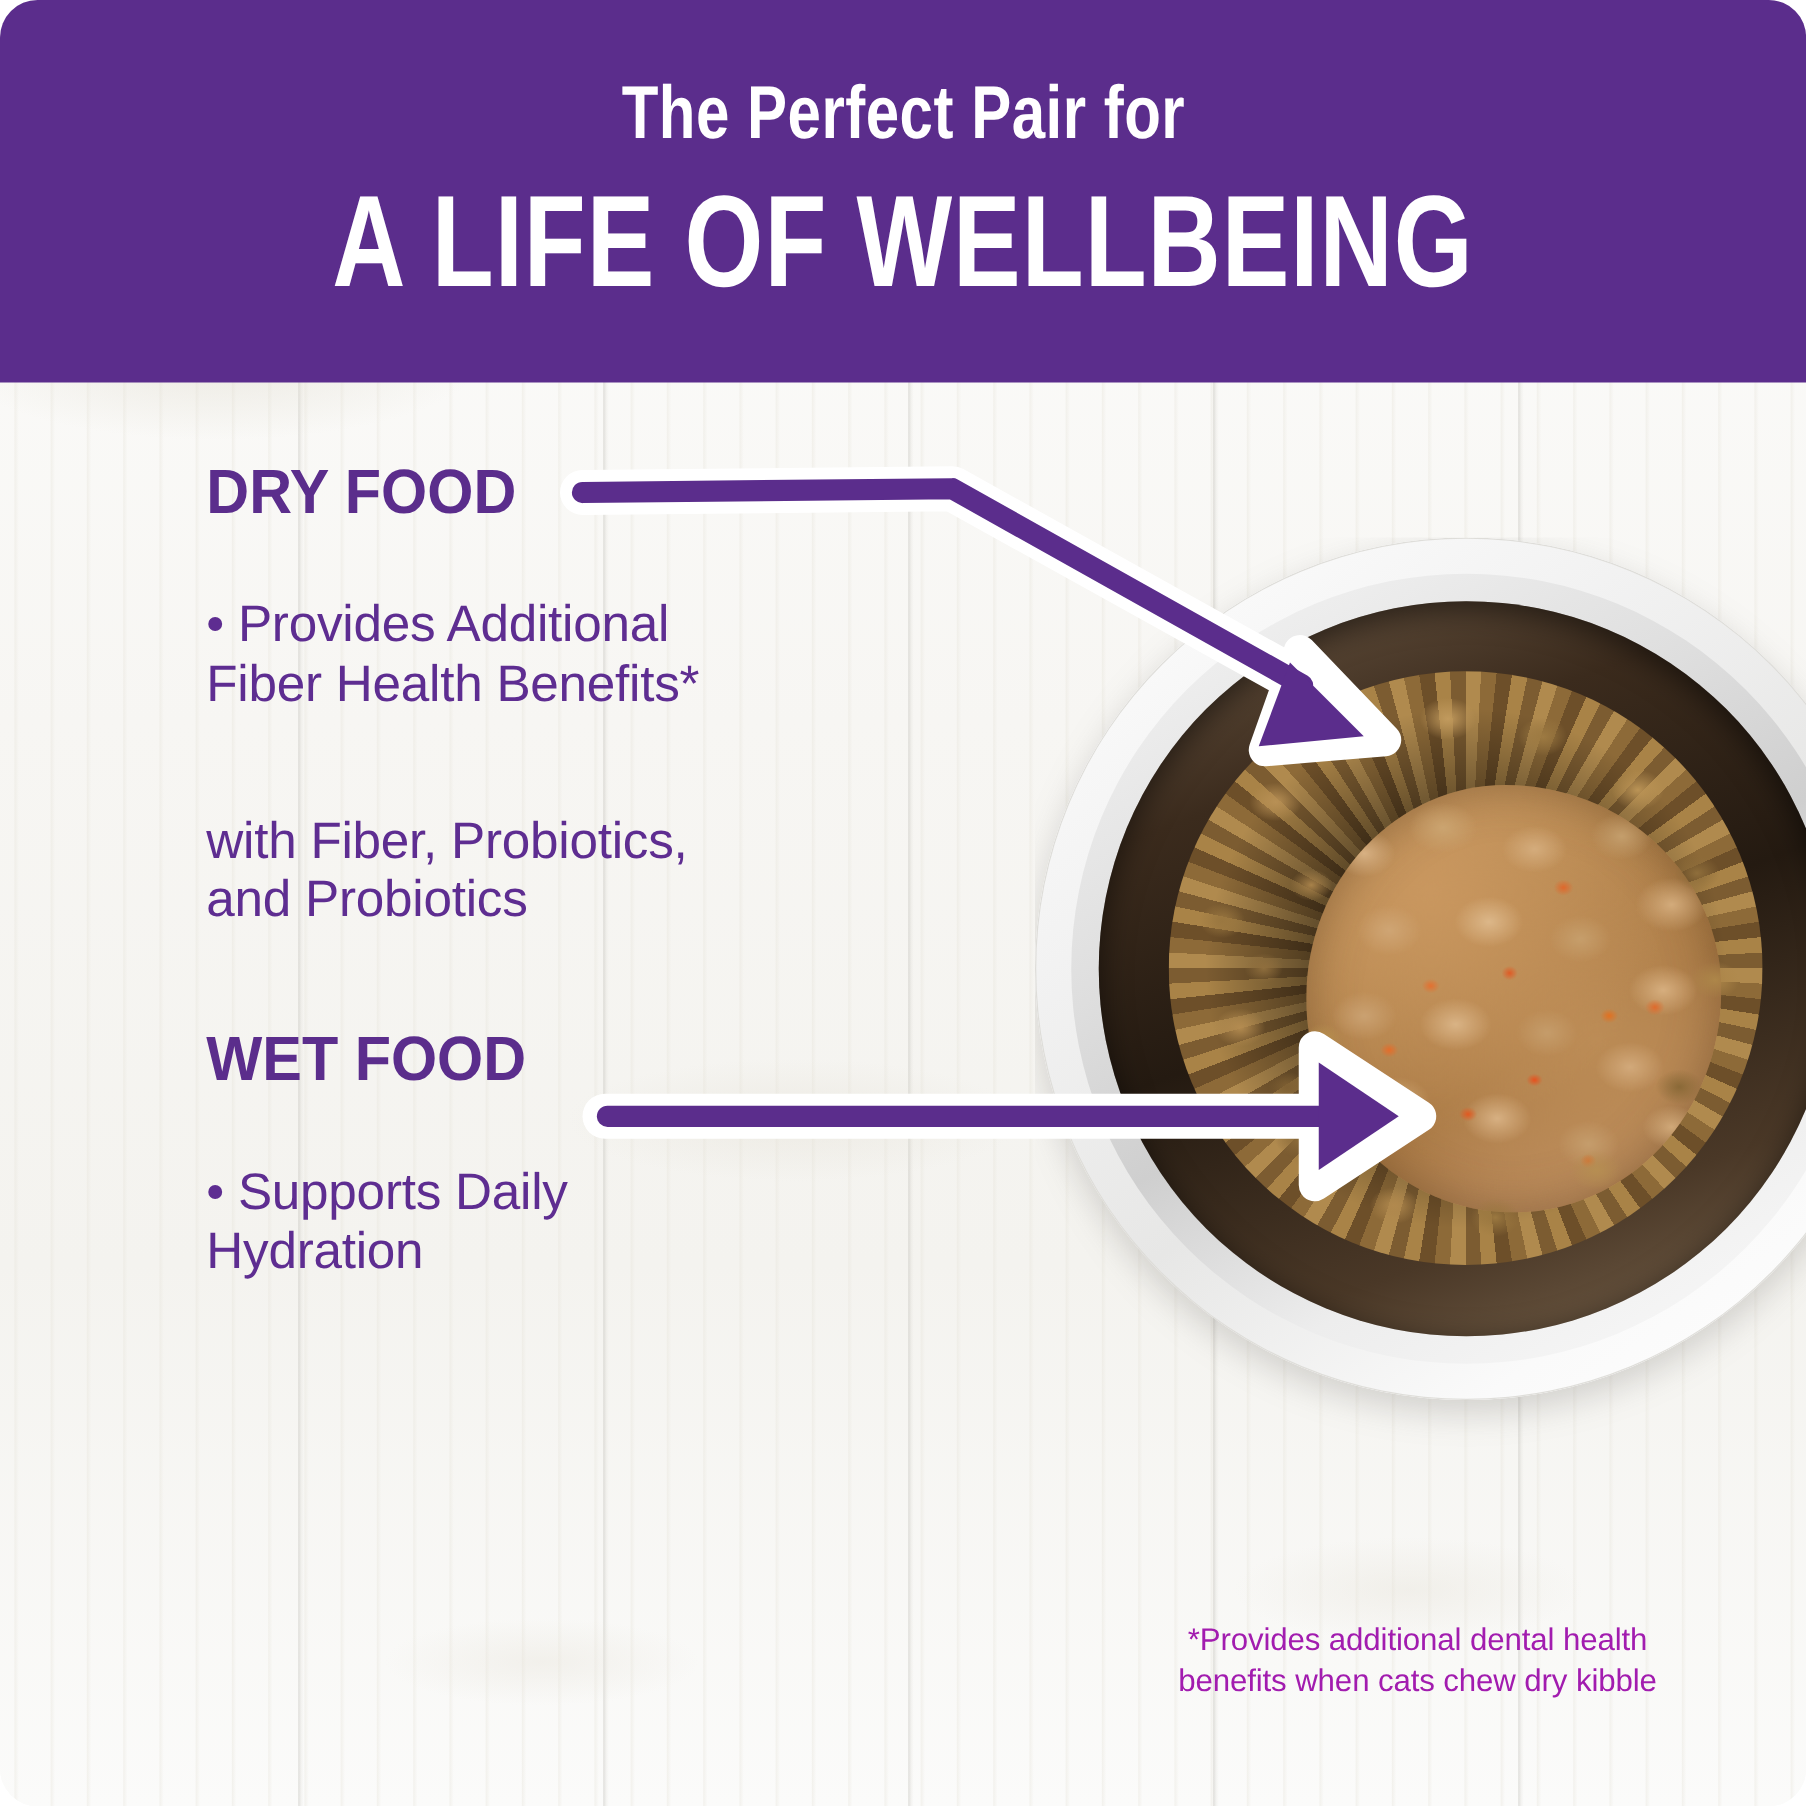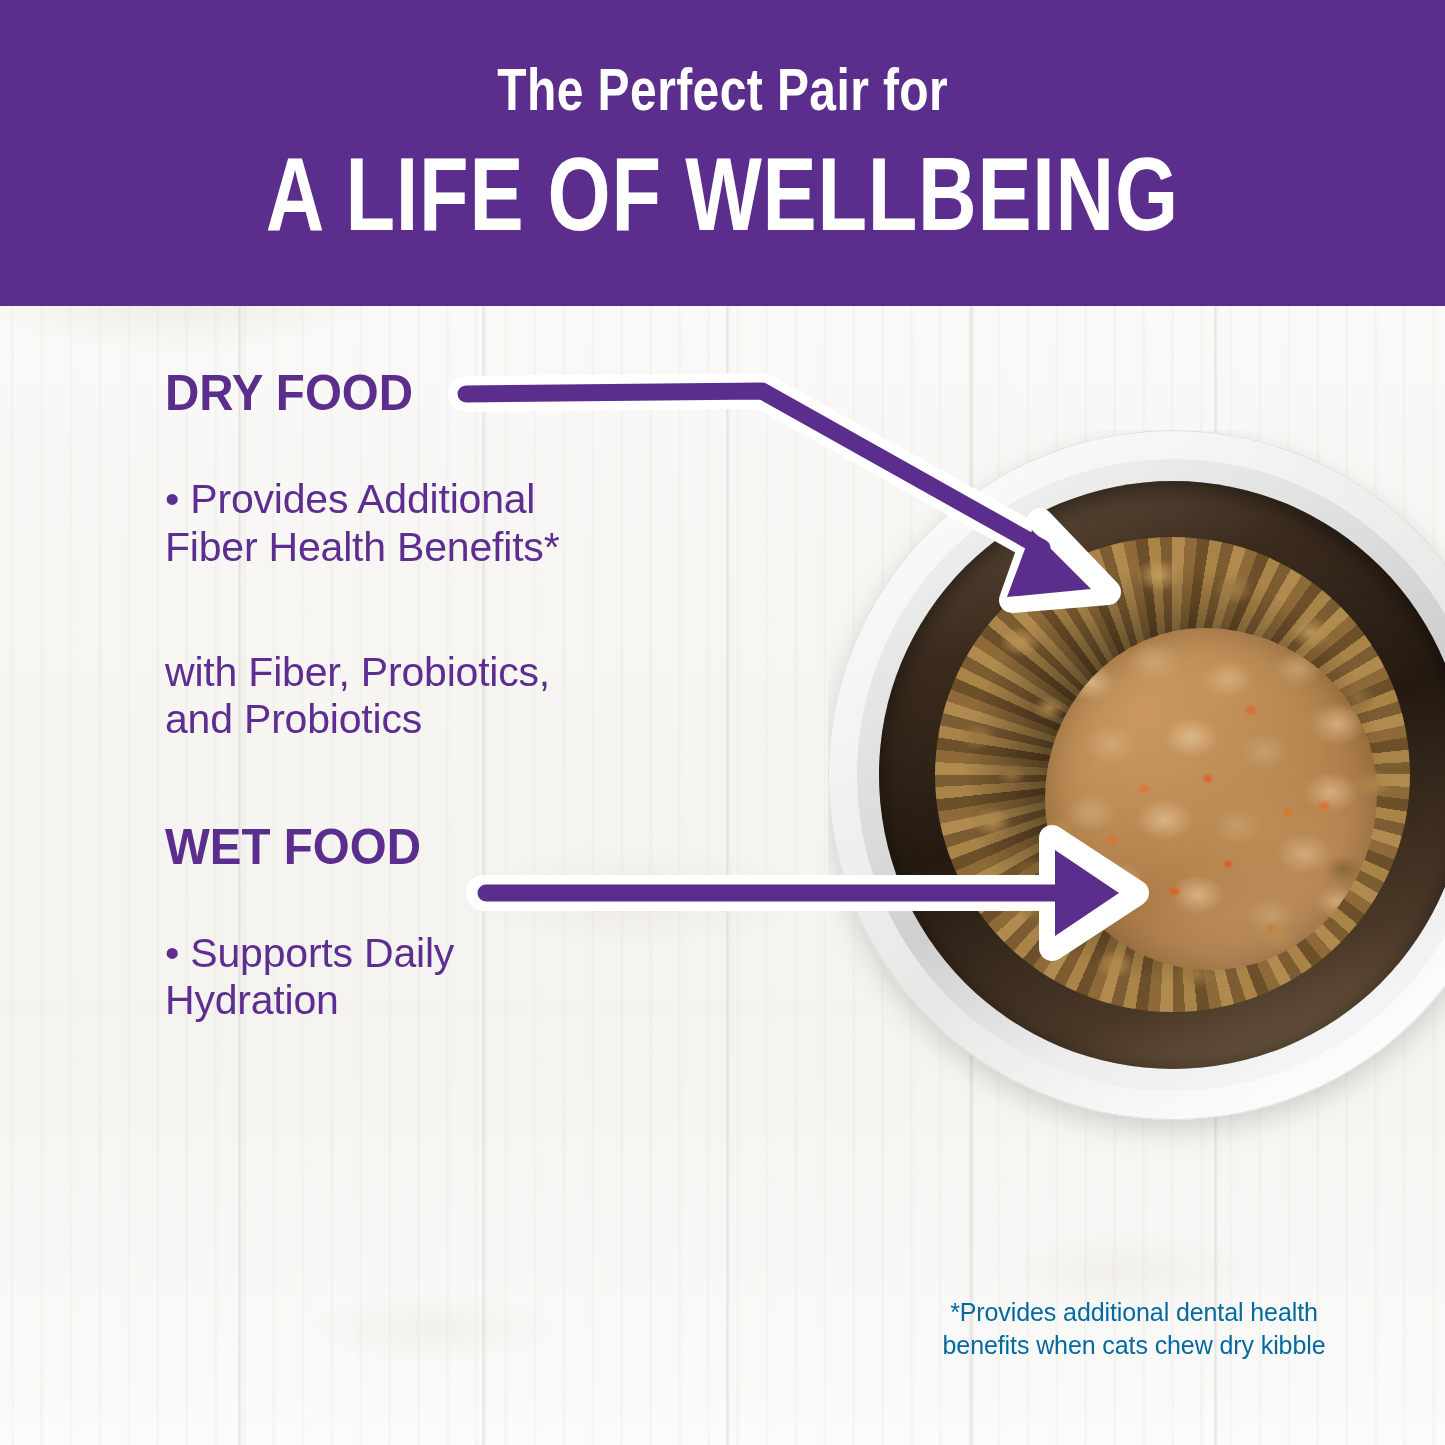--- a/index.html
+++ b/index.html
@@ -7,20 +7,21 @@
     width:1445px;height:1445px;
     font-family:"Liberation Sans", sans-serif;
     background:#fff;
     overflow:hidden;
   }
   #page{
     position:relative;
     width:1445px;height:1445px;
     overflow:hidden;
     background:#fbfbfa;
+    border-radius:30px;
   }
 
   
   .wood{
     position:absolute;left:0;top:0;width:1445px;height:1445px;
     background:
       
       linear-gradient(90deg, rgba(0,0,0,0) 0 0) ,
       repeating-linear-gradient(90deg,
         rgba(255,255,255,0) 0px,
@@ -213,21 +214,21 @@
     font-weight:400;
     margin:0;
     letter-spacing:-.2px;
   }
   .gap-sm{height:30px;}
   .gap-md{height:52px;}
   .gap-lg{height:78px;}
 
   .footnote{
     position:absolute;right:96px;top:1296px;width:430px;
-    color:#0369a1;
+    color:#a21caf;
     font-size:25px;
     line-height:1.3;
     text-align:center;
     font-weight:500;
     letter-spacing:-.1px;
   }
 </style>
 </head>
 <body>
 

